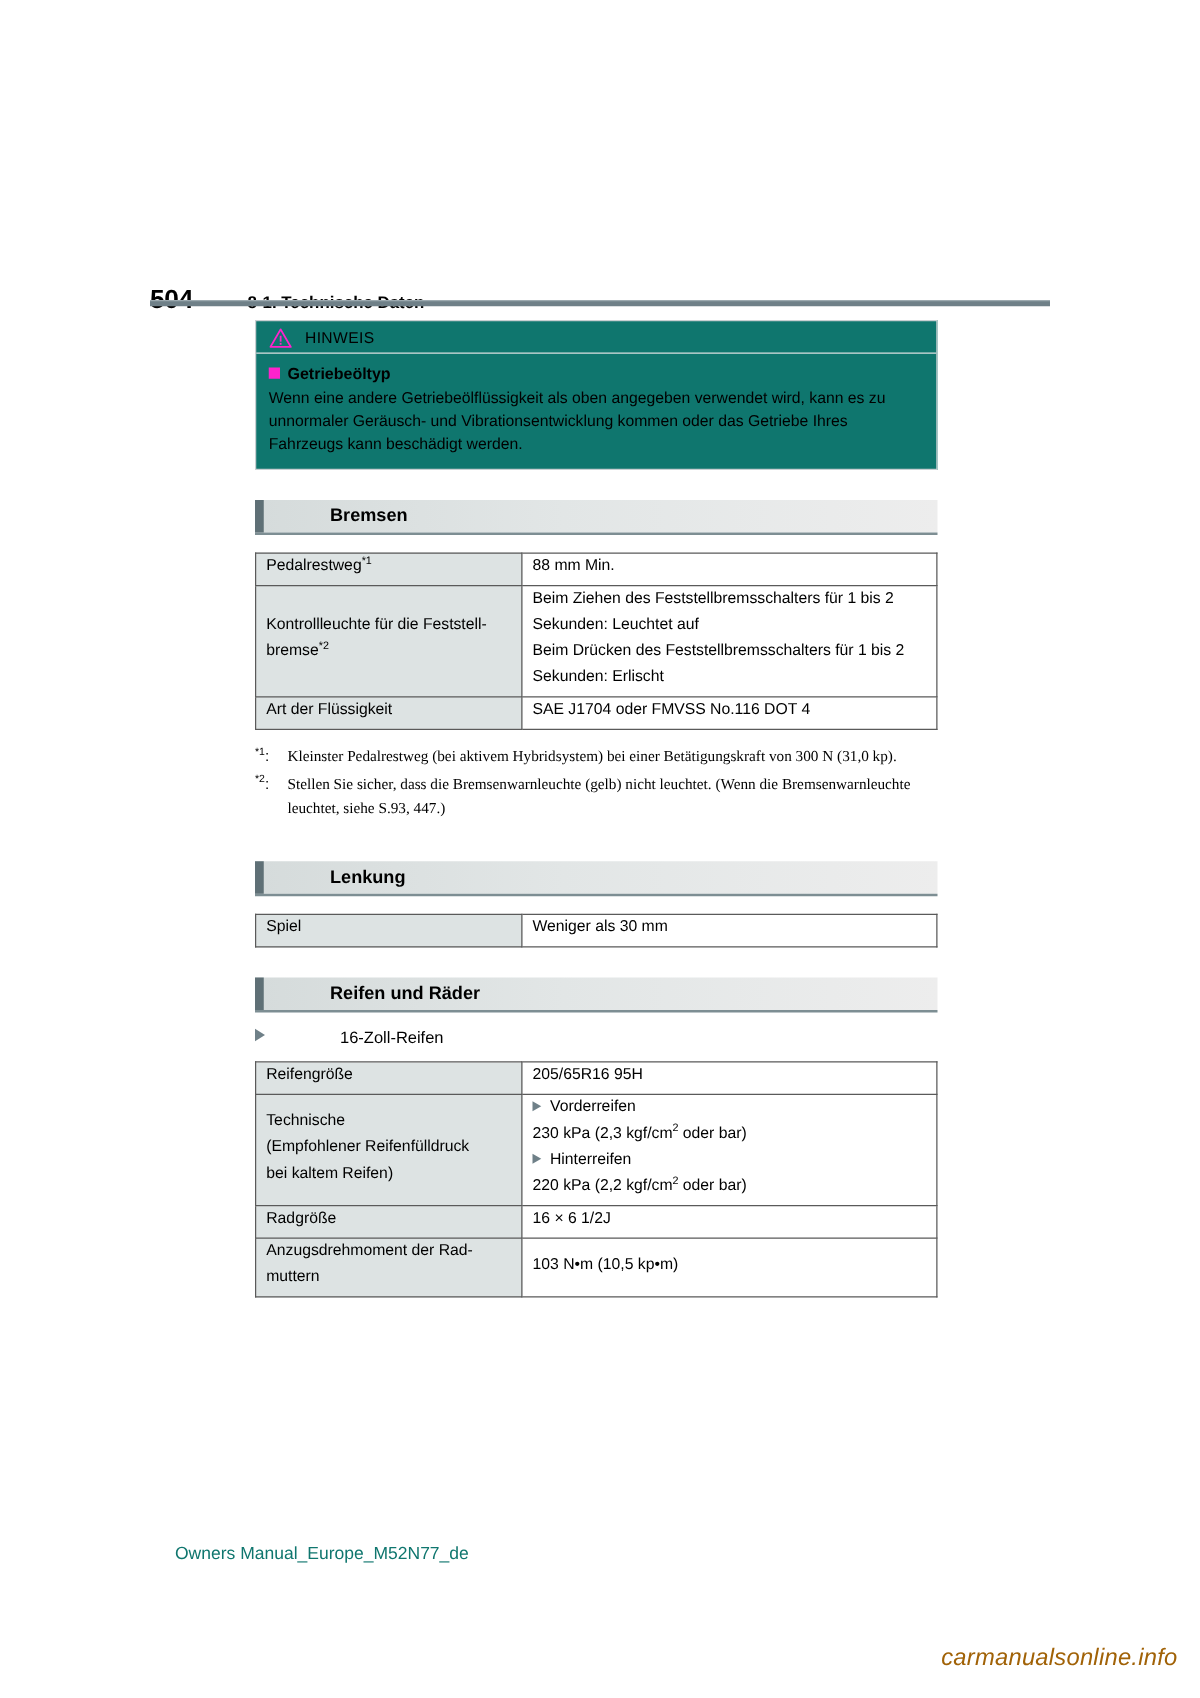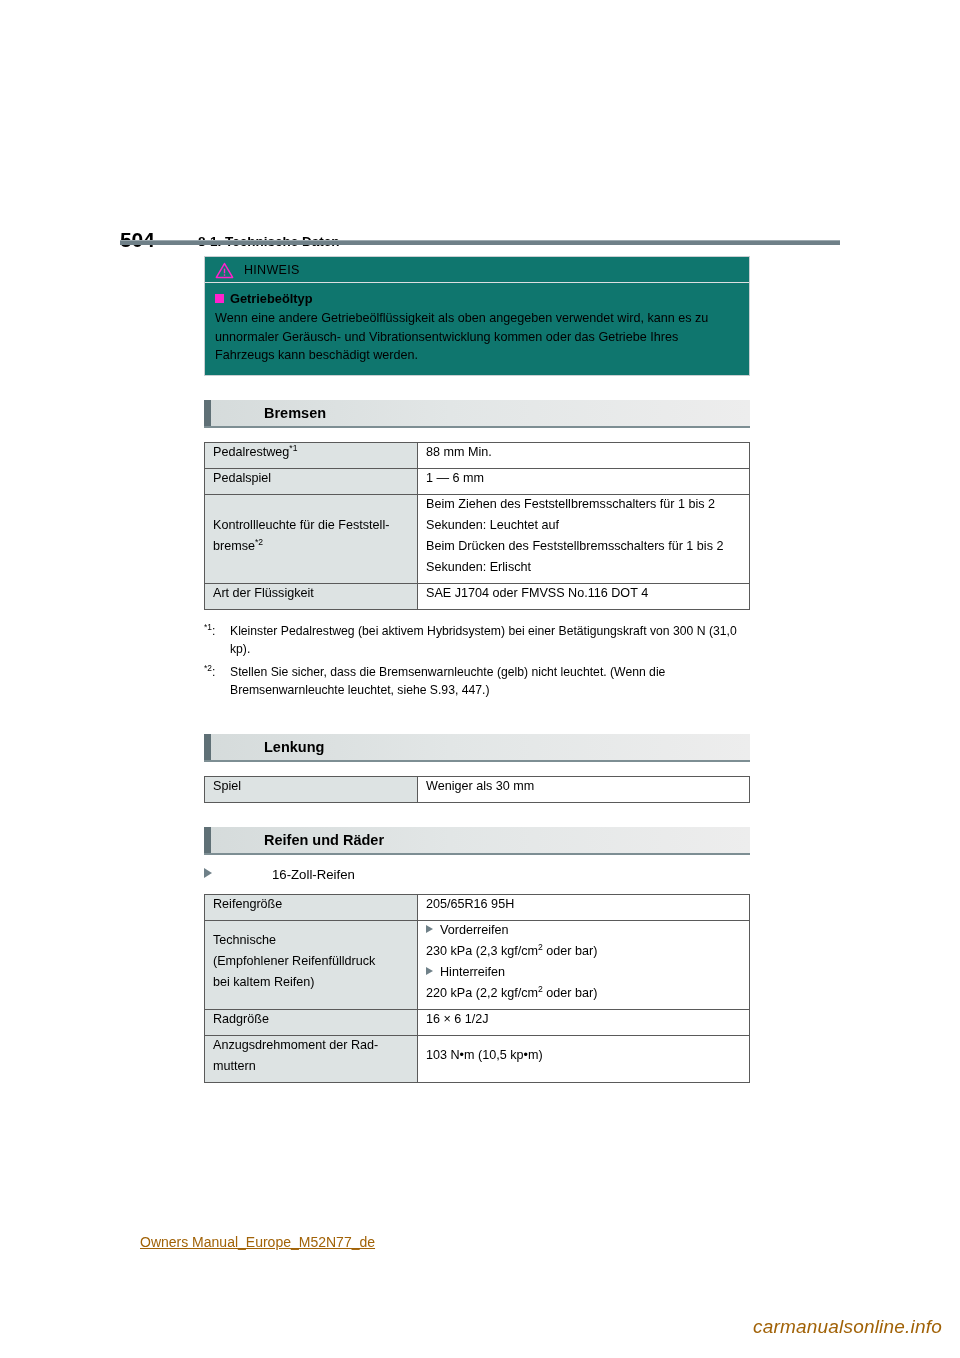--- a/index.html
+++ b/index.html
@@ -180,21 +180,21 @@
     display: flex;
     font-size: 12.2px;
     line-height: 18.5px;
     margin-bottom: 4px;
   }
   .footnote-marker {
     flex: 0 0 26px;
     white-space: nowrap;
   }
   .footnote-marker sup { font-size: 8.4px; }
-  .footnote-text { flex: 1 1 auto; }
+  .footnote-text { flex: 1 1 auto; font-family: Liberation Serif, serif; }
 
   
   .arrow-item {
     display: flex;
     align-items: baseline;
     font-size: 13.2px;
     line-height: 19px;
     gap: 41px;
   }
   .arrow-glyph {
@@ -224,22 +224,21 @@
   .spacer-24 { height: 24px; }
   .spacer-30 { height: 30px; }
 
   
   .doc-footer {
     position: absolute;
     left: 140px;
     top: 1233px;
     font-size: 14px;
     line-height: 18px;
-    color: #a16207;
-    text-decoration: underline;
+    color: #0f766e;
   }
   .watermark {
     position: absolute;
     right: 18px;
     top: 1316px;
     font-size: 19px;
     color: #a16207;
     letter-spacing: 0.2px;
     font-style: italic;
   }
@@ -286,24 +285,20 @@
 
     <table class="spec-table">
       <tbody>
         <tr>
           <td class="label">
             <span>Pedalrestweg</span><sup>*1</sup>
           </td>
           <td class="value">88 mm Min.</td>
         </tr>
         <tr>
-          <td class="label">Pedalspiel</td>
-          <td class="value">1 — 6 mm</td>
-        </tr>
-        <tr>
           <td class="label">
             <span class="cell-line">Kontrollleuchte für die Feststell-</span>
             <span class="cell-line"><span>bremse</span><sup>*2</sup></span>
           </td>
           <td class="value">
             <span class="cell-line">Beim Ziehen des Feststellbremsschalters für 1 bis 2</span>
             <span class="cell-line">Sekunden: Leuchtet auf</span>
             <span class="cell-line cell-gap">Beim Drücken des Feststellbremsschalters für 1 bis 2</span>
             <span class="cell-line">Sekunden: Erlischt</span>
           </td>

